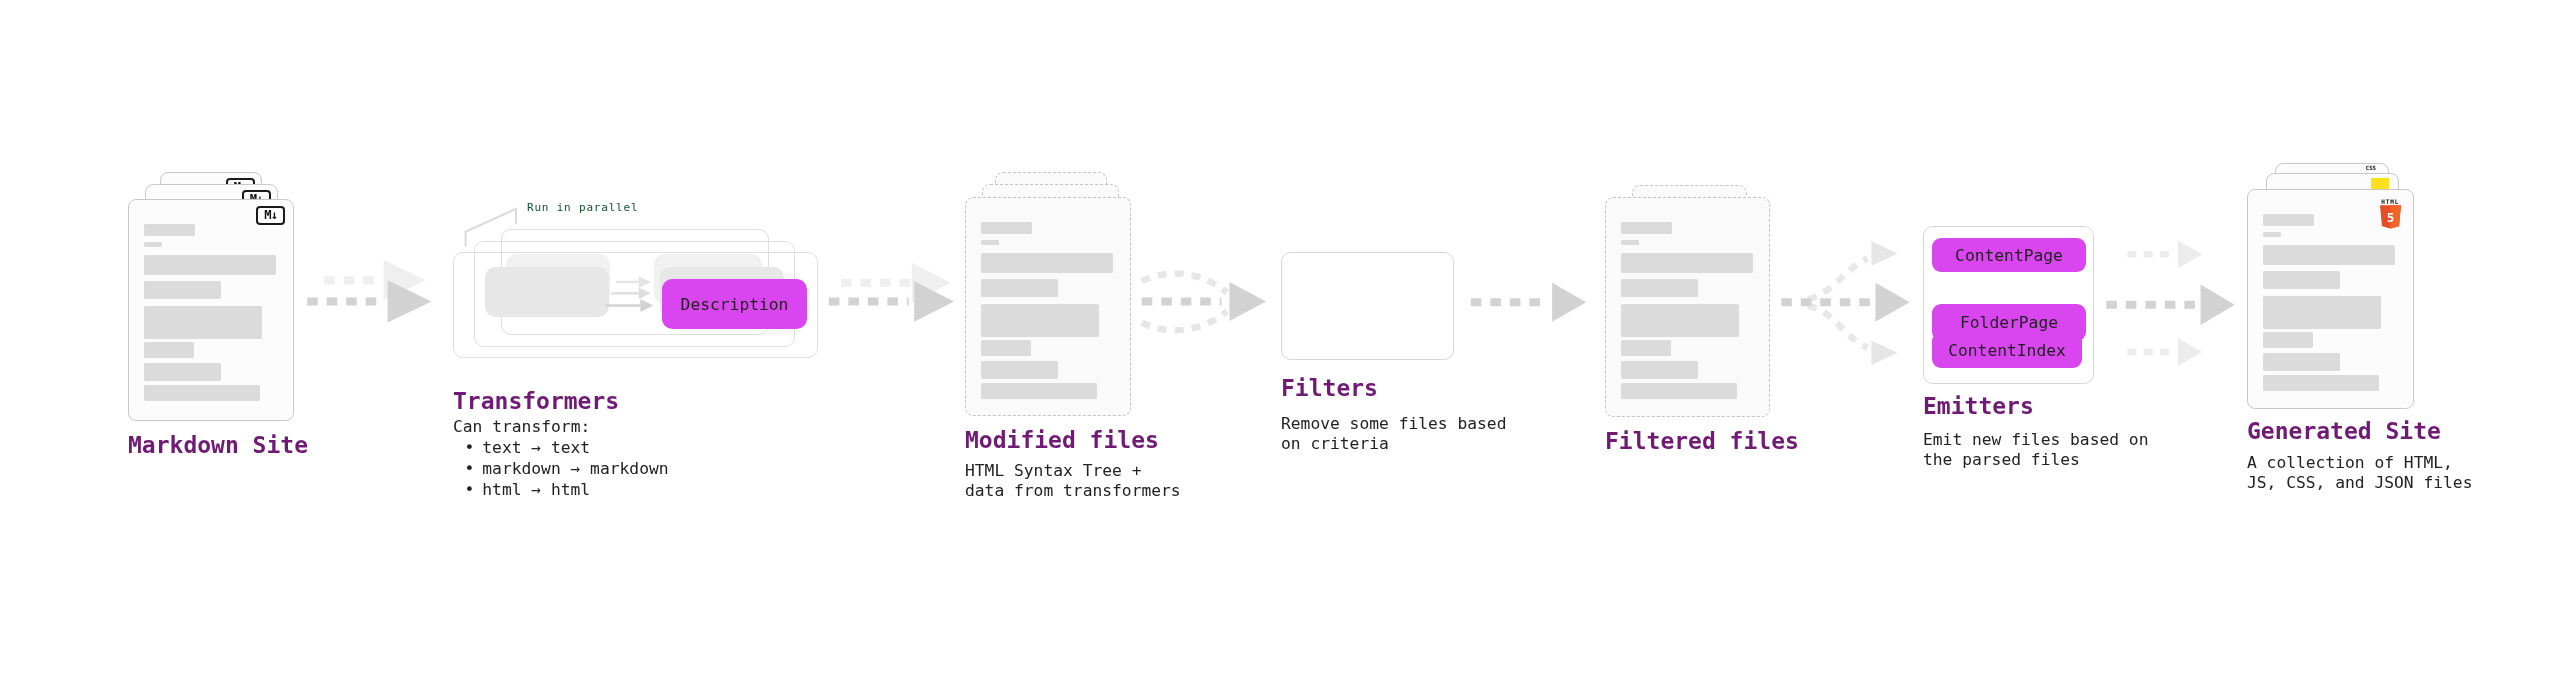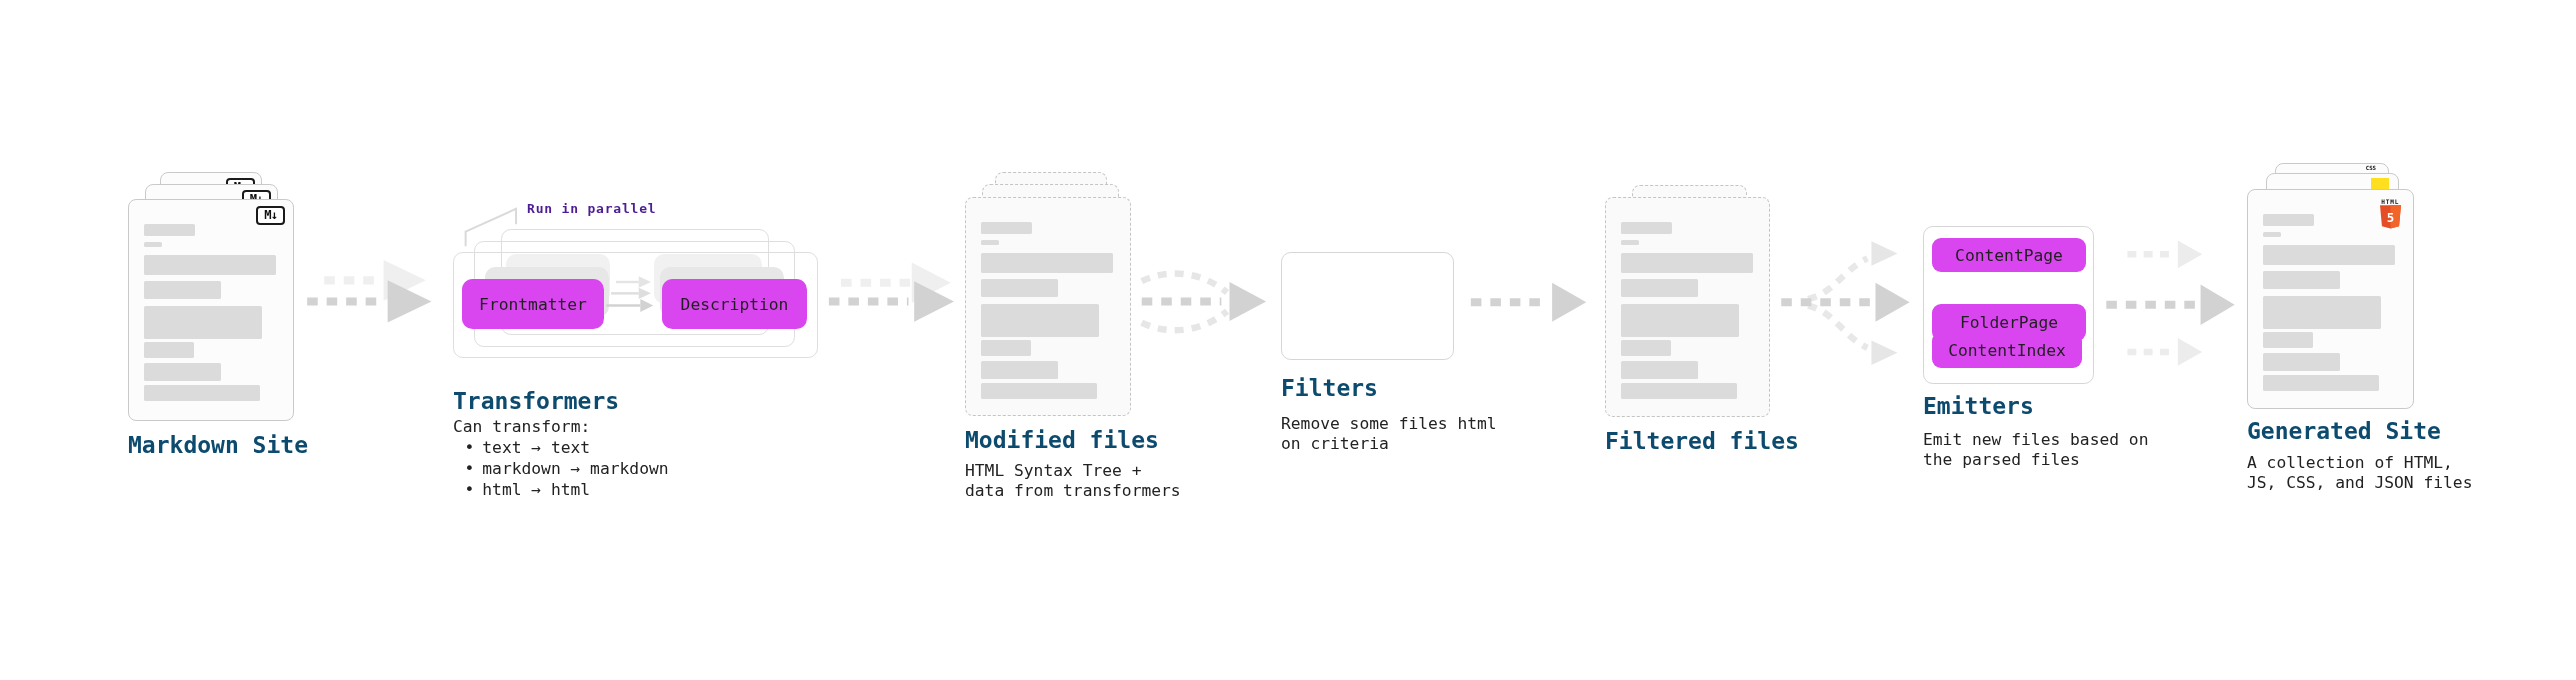--- a/index.html
+++ b/index.html
@@ -29,23 +29,23 @@
 
   
   .tbox{position:absolute;border:1.6px solid #dedede;border-radius:9.8px;background:transparent;box-sizing:border-box;}
   .card{position:absolute;border:1.6px solid #d6d6d6;border-radius:9.8px;background:#ffffff;box-sizing:border-box;}
   .pill{position:absolute;background:#d946ef;border-radius:10.6px;display:flex;align-items:center;justify-content:center;
     color:#1f1f1f;font-size:16.3px;font-weight:500;}
   .pill.g1{background:#e7e7e7;}
   .pill.g2{background:#f1f1f1;}
 
   
-  .title{position:absolute;font-size:23px;font-weight:600;color:#0c4a6e;line-height:1.15;white-space:nowrap;}
+  .title{position:absolute;font-size:23px;font-weight:600;color:#701a75;line-height:1.15;white-space:nowrap;}
   .desc{position:absolute;font-size:16.3px;font-weight:500;color:#222;line-height:20.3px;white-space:pre-line;}
-  .annot{position:absolute;font-size:13px;font-weight:700;color:#4c1d95;letter-spacing:0.8px;white-space:nowrap;}
+  .annot{position:absolute;font-size:11px;font-weight:400;color:#14532d;letter-spacing:0.8px;white-space:nowrap;}
   .bullet-row{padding-left:11.4px;}
   .bdot{margin-right:8.1px;}
   .tdesc{position:absolute;font-size:16.3px;font-weight:500;color:#222;line-height:21px;white-space:nowrap;}
 </style>
 </head>
 <body>
 
 <div class="canvas">
 
   <svg class="arrows" width="2576" height="681" viewBox="0 0 3170 838">
@@ -121,21 +121,20 @@
       <div class="skel-bar" style="top: 185px; width: 116px; height: 16.3px;"></div>
     </div>
   <div class="title" style="left:128px;top:432px;">Markdown Site</div>
 
   <div class="tbox" style="left:501px;top:229px;width:268px;height:106px;"></div>
   <div class="tbox" style="left:474px;top:241px;width:321px;height:106px;"></div>
   <div class="tbox" style="left:453px;top:252px;width:365px;height:106px;"></div>
 
   <div class="pill g2" style="left:506px;top:254px;width:104px;height:50px;"></div>
   <div class="pill g1" style="left:485px;top:267px;width:124px;height:50px;"></div>
-  <div class="pill" style="left:462px;top:279px;width:142px;height:50px;">Frontmatter</div>
 
   <div class="pill g2" style="left:654px;top:254px;width:108px;height:50px;"></div>
   <div class="pill g1" style="left:660px;top:267px;width:124px;height:50px;"></div>
   <div class="pill" style="left:662px;top:279px;width:145px;height:50px;">Description</div>
 
   <svg class="arrows" width="2576" height="681" viewBox="0 0 3170 838" style="pointer-events:none;">
     <g>
       <line x1="758" y1="347" x2="786" y2="347" stroke="#e4e4e4" stroke-width="3"></line>
       <polygon points="786,340 801,347 786,354" fill="#e4e4e4"></polygon>
     </g>
@@ -169,21 +168,21 @@
       <div class="skel-bar" style="top: 142px; width: 50px; height: 16.3px;"></div>
       <div class="skel-bar" style="top: 163px; width: 77px; height: 18px;"></div>
       <div class="skel-bar" style="top: 185px; width: 116px; height: 16.3px;"></div>
     </div>
   <div class="title" style="left:965px;top:427px;">Modified files</div>
   <div class="desc" style="left:965px;top:461px;">HTML Syntax Tree +
 data from transformers</div>
 
   <div class="card" style="left:1281px;top:252px;width:173px;height:108px;"></div>
   <div class="title" style="left:1281px;top:375px;">Filters</div>
-  <div class="desc" style="left:1281px;top:414px;">Remove some files html
+  <div class="desc" style="left:1281px;top:414px;">Remove some files based
 on criteria</div>
 
   <div class="doc dashed" style="left:1632px;top:185px;width:115px;height:32.5px;"></div>
   <div class="doc dashed" style="left:1605px;top:197px;width:165px;height:220px;">
       <div class="skel-bar" style="top: 24.4px; width: 51px; height: 11.4px;"></div>
       <div class="skel-bar" style="top: 42px; width: 18px; height: 4.9px;"></div>
       <div class="skel-bar" style="top: 55px; width: 132px; height: 19.5px;"></div>
       <div class="skel-bar" style="top: 81px; width: 77px; height: 18px;"></div>
       <div class="skel-bar" style="top: 106px; width: 118px; height: 32.5px;"></div>
       <div class="skel-bar" style="top: 142px; width: 50px; height: 16.3px;"></div>

